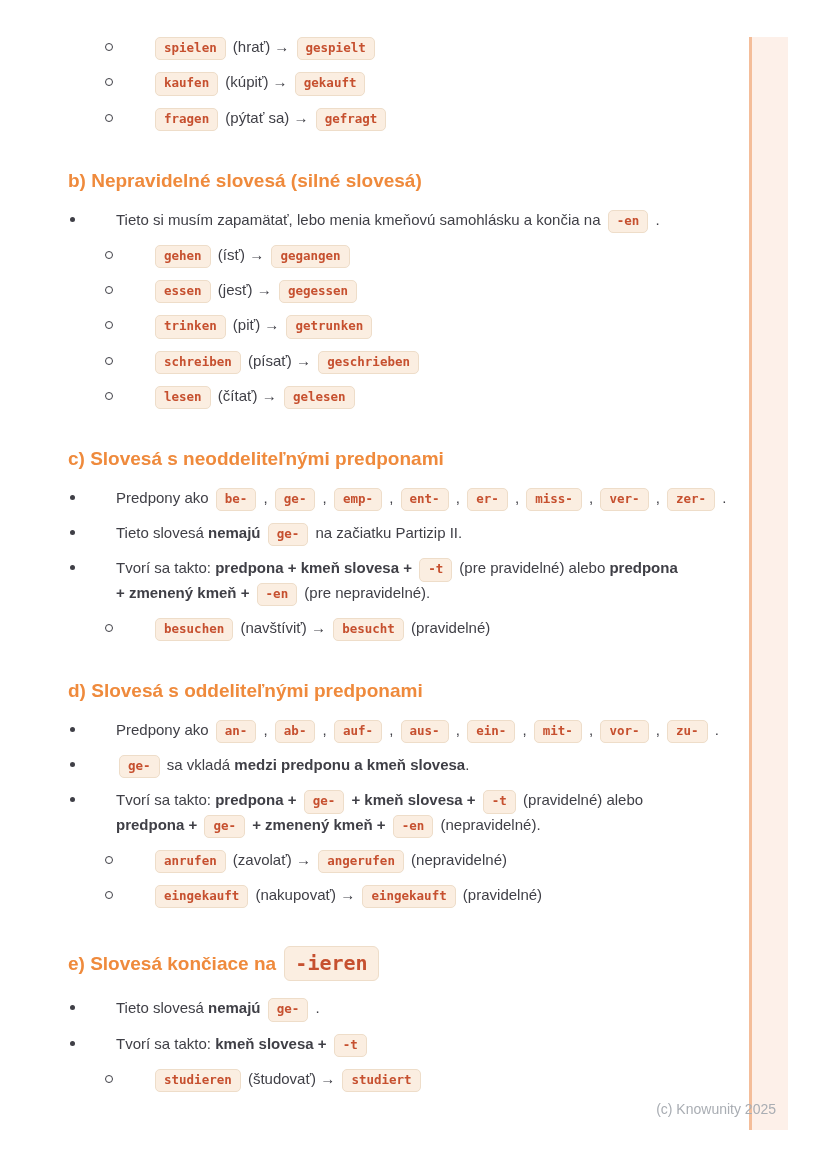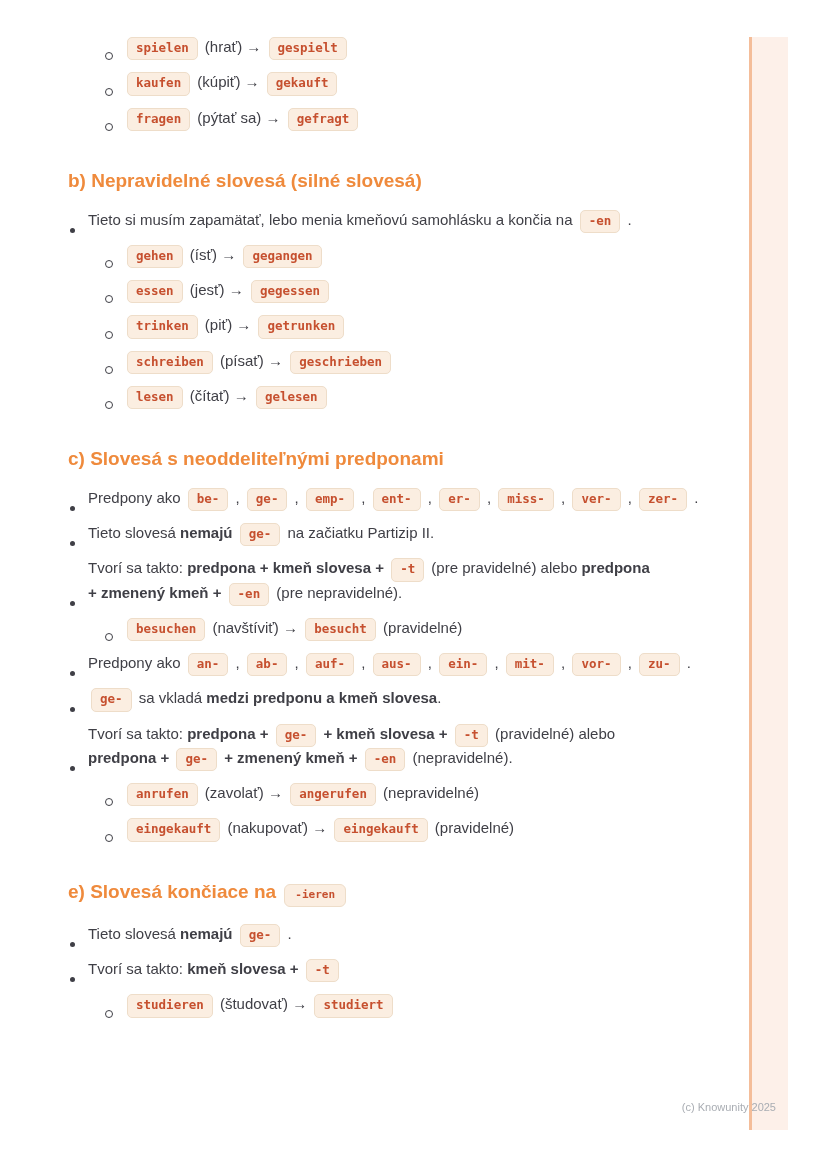--- a/index.html
+++ b/index.html
@@ -18,24 +18,25 @@
   }
   h2 {
     color: #ef8a3c;
     font-size: 19px;
     line-height: 1.25;
     font-weight: 700;
     margin: 38px 0 16px 0;
   }
   .li {
     display: flex;
-    align-items: flex-end;
+    align-items: flex-start;
     margin: 0 0 11px 0;
     font-size: 15px;
     line-height: 1.5;
+    gap: 28px;
   }
   .l2 { margin-left: 37px; }
   .marker { flex: 0 0 auto; }
   .m1 {
     width: 5px; height: 5px;
     border-radius: 50%;
     background: #3f3f46;
     margin: 8px 13px 0 2px;
   }
   .m2 {
@@ -56,35 +57,35 @@
     border: 1px solid #eeddc9;
     border-radius: 5px;
     padding: 2px 8px 3px 8px;
     margin: 0 3px;
     white-space: nowrap;
     display: inline-block;
     line-height: 1.3;
     vertical-align: baseline;
   }
   h2 .code {
-    font-size: 11px;
+    font-size: 20px;
     padding: 3px 10px 4px 10px;
     border-radius: 6px;
   }
   .edge-stripe {
     position: absolute;
     left: 749px; top: 37px;
     width: 36px; height: 1093px;
     background: #fdf0e9;
     border-left: 3px solid #f4bd99;
   }
   .footer-credit {
     position: absolute;
     top: 1101px; right: 52px;
-    font-size: 11px;
+    font-size: 14px;
     color: #a9adb3;
     z-index: 2;
   }
 </style>
 </head>
 <body>
 
 <div class="edge-stripe"></div>
 
 <div class="content">
@@ -135,20 +136,21 @@
       <div class="txt"><span class="plain">Tieto slovesá </span><span class="bold">nemajú</span><span class="plain"> </span><span class="code">ge-</span><span class="plain"> na začiatku Partizip II.</span></div>
     </div>
     <div class="li l1">
       <span class="marker m1"></span>
       <div class="txt"><span class="plain">Tvorí sa takto: </span><span class="bold">predpona + kmeň slovesa + </span><span class="code">-t</span><span class="plain"> (pre pravidelné) alebo </span><span class="bold">predpona</span><br><span class="bold">+ zmenený kmeň + </span><span class="code">-en</span><span class="plain"> (pre nepravidelné).</span></div>
     </div>
     <div class="li l2">
       <span class="marker m2"></span>
       <div class="txt"><span class="code">besuchen</span><span class="plain"> (navštíviť) → </span><span class="code">besucht</span><span class="plain"> (pravidelné)</span></div>
     </div>
+    <h2><span class="plain">d) Slovesá s oddeliteľnými predponami</span></h2>
     <div class="li l1">
       <span class="marker m1"></span>
       <div class="txt"><span class="plain">Predpony ako </span><span class="code">an-</span><span class="plain"> , </span><span class="code">ab-</span><span class="plain"> , </span><span class="code">auf-</span><span class="plain"> , </span><span class="code">aus-</span><span class="plain"> , </span><span class="code">ein-</span><span class="plain"> , </span><span class="code">mit-</span><span class="plain"> , </span><span class="code">vor-</span><span class="plain"> , </span><span class="code">zu-</span><span class="plain"> .</span></div>
     </div>
     <div class="li l1">
       <span class="marker m1"></span>
       <div class="txt"><span class="code">ge-</span><span class="plain"> sa vkladá </span><span class="bold">medzi predponu a kmeň slovesa</span><span class="plain">.</span></div>
     </div>
     <div class="li l1">
       <span class="marker m1"></span>

